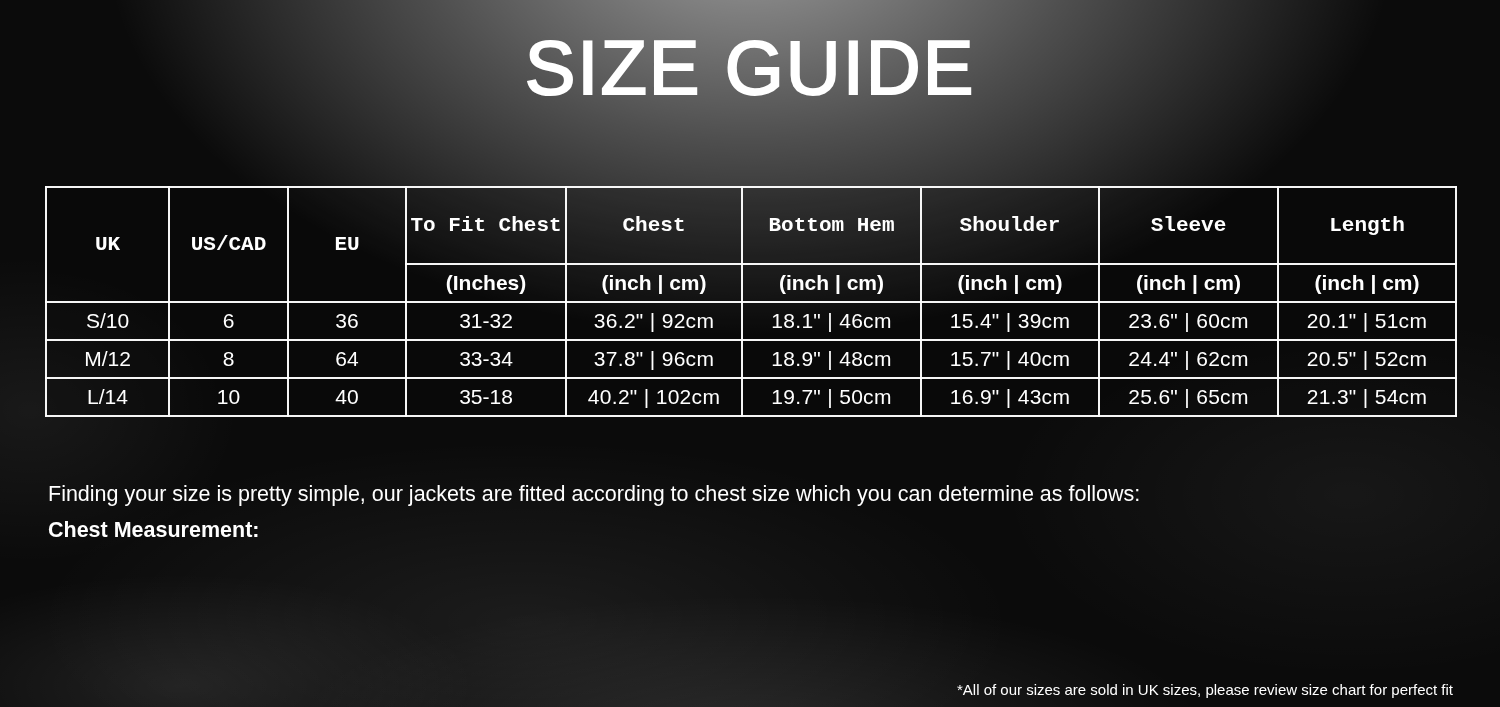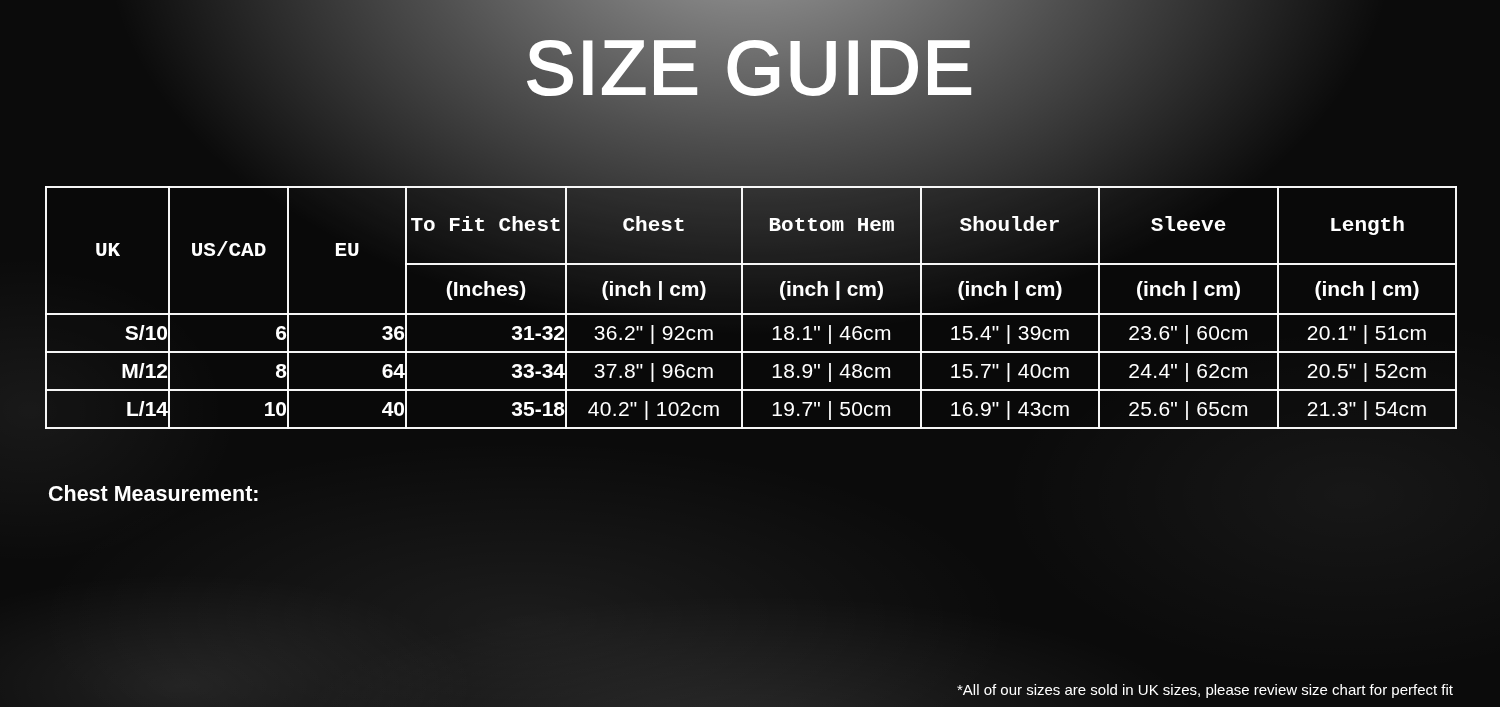--- a/index.html
+++ b/index.html
@@ -49,25 +49,25 @@
     border: 2px solid rgba(255,255,255,0.96);
     text-align: center;
     vertical-align: middle;
     background: rgba(0,0,0,0.18);
     font-size: 21px;
     overflow: hidden;
     white-space: nowrap;
   }
 
   .size-table thead tr.main-header { height: 77px; font-family: Liberation Mono, monospace; }
-  .size-table thead tr.unit-header { height: 50px; }
+  .size-table thead tr.unit-header { height: 38px; }
   .size-table tbody tr { height: 38px; }
 
   .size-table th { font-weight: 700; }
-  .size-table td.size-cell { font-weight: 700; text-align: right; }
+  .size-table td.size-cell { font-weight: 400; }
   .size-table td.measure-cell { font-weight: 400; letter-spacing: 0.3px; }
 
   .notes {
     position: absolute;
     left: 48px;
     top: 476px;
     width: 1300px;
     font-size: 21.5px;
     line-height: 36px;
     color: #ffffff;
@@ -154,16 +154,17 @@
       <td class="measure-cell">40.2" | 102cm</td>
       <td class="measure-cell">19.7" | 50cm</td>
       <td class="measure-cell">16.9" | 43cm</td>
       <td class="measure-cell">25.6" | 65cm</td>
       <td class="measure-cell">21.3" | 54cm</td>
     </tr>
   </tbody>
 </table>
 
 <div class="notes">
+  <p>Finding your size is pretty simple, our jackets are fitted according to chest size which you can determine as follows:</p>
   <p class="bold">Chest Measurement:</p>
 </div>
 
 <div class="footnote">*All of our sizes are sold in UK sizes, please review size chart for perfect fit</div>
 
 </body></html>

